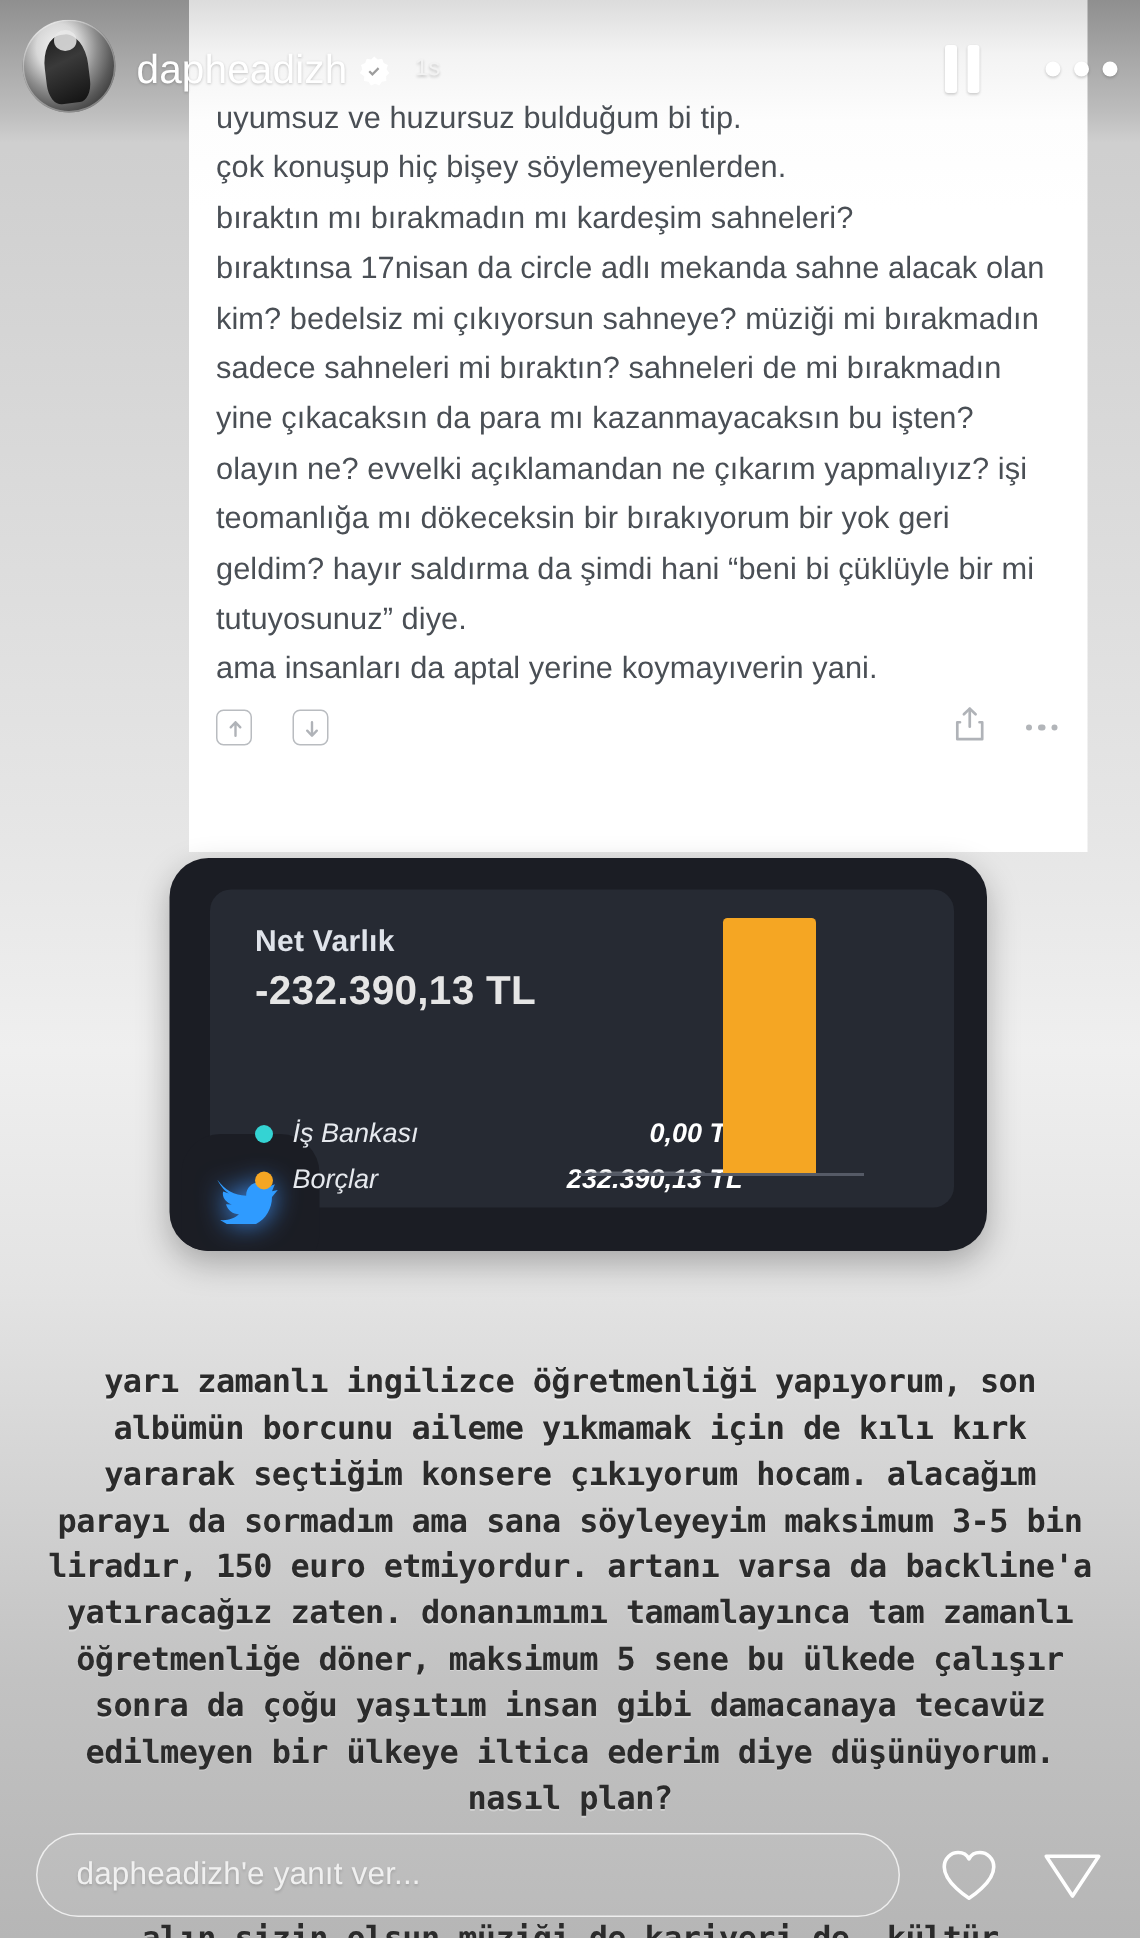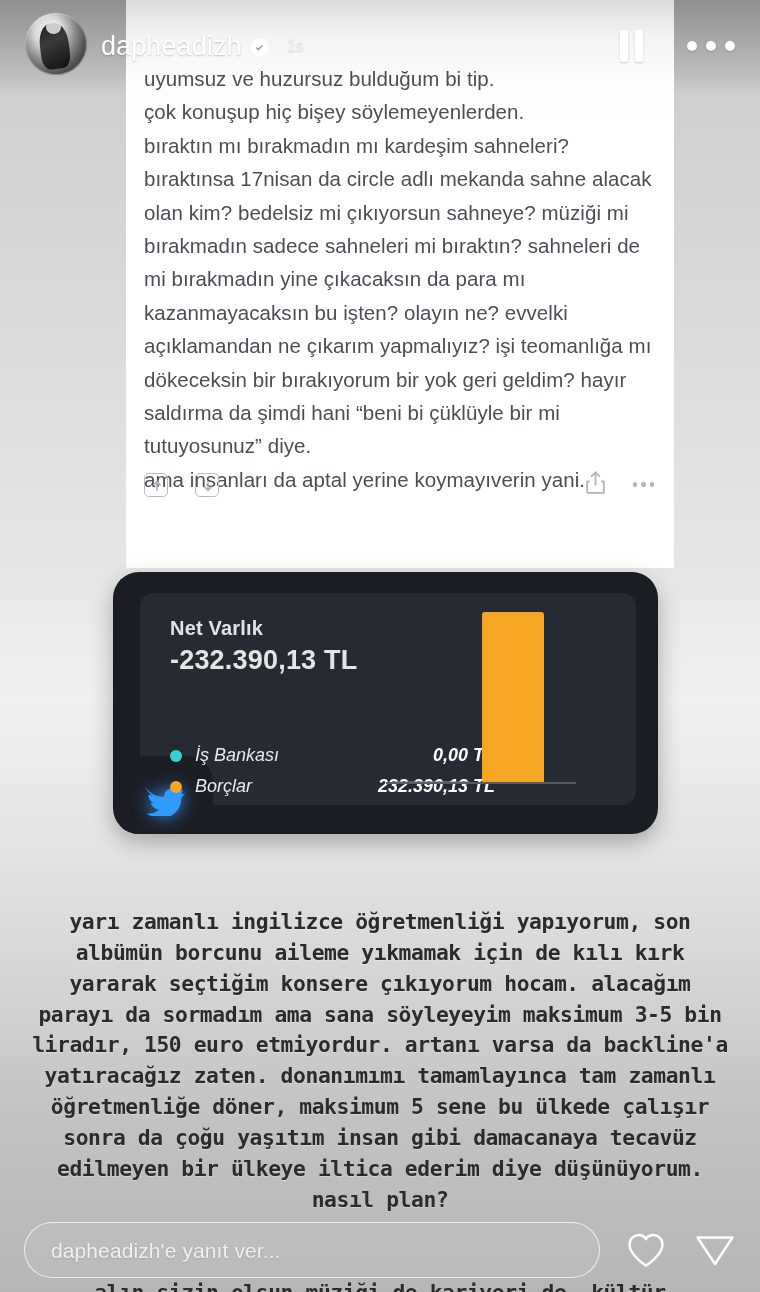--- a/index.html
+++ b/index.html
@@ -24,21 +24,21 @@
         #e3e3e3 860px,
         #d2d2d2 1000px,
         #c2c2c2 1120px,
         #b6b6b6 1292px);
     overflow:hidden;
   }
 
   
   #header{
     position:absolute; top:0; left:0; width:760px; height:92px;
-    display:flex; align-items:center; padding:0 25px; z-index:40;
+    display:flex; align-items:center; padding:0 15px; z-index:40;
   }
   #avatar{
     width:62px; height:62px; border-radius:50%;
     margin-top:-4px;
     background:
       radial-gradient(ellipse at 38% 30%, #f2f2f2 0%, #d8d8d8 26%, #8d8d8d 48%, #5a5a5a 66%, #2e2e2e 86%),
       #4a4a4a;
     box-shadow:0 0 0 1px rgba(255,255,255,.35) inset;
     position:relative; overflow:hidden; flex:0 0 auto;
   }
@@ -71,21 +71,21 @@
   #hdr-right{ margin-left:auto; display:flex; align-items:center; gap:44px; }
   #pause{ display:flex; gap:7px; }
   #pause i{ display:block; width:8px; height:32px; background:#fff; border-radius:2px;
             box-shadow:0 1px 2px rgba(0,0,0,.2); }
   #dots{ display:flex; gap:9px; }
   #dots i{ display:block; width:10px; height:10px; border-radius:50%; background:#fff;
            box-shadow:0 1px 2px rgba(0,0,0,.2); }
 
   
   #tweet{
-    position:absolute; left:126px; top:0; width:548px; height:568px;
+    position:absolute; left:126px; top:0; width:599px; height:568px;
     background:linear-gradient(180deg,#dcdcdc 0px,#f3f3f3 36px,#fdfdfd 80px,#fff 140px,#fff 100%);
     padding:62px 20px 0 18px;
     z-index:10;
   }
   #tweet-text{
     font-size:20.5px; line-height:33.4px; color:#4a4f55;
     letter-spacing:.05px; font-weight:400;
     white-space:pre-wrap; word-break:normal;
   }
   #tweet-actions{
@@ -181,21 +181,21 @@
   }
   #caption .para{ margin-bottom:0; }
 
   
   #replybar{
     position:absolute; left:0; bottom:0; width:760px; height:84px;
     display:flex; align-items:center; padding:0 24px; z-index:60;
   }
   #reply-input{
     flex:1 1 auto; height:56px; border:1.8px solid rgba(255,255,255,.75);
-    border-radius:30px; display:flex; align-items:flex-start; padding:16px 26px;
+    border-radius:30px; display:flex; align-items:center; padding:3px 26px;
     background:rgba(255,255,255,.06);
   }
   #reply-ph{ font-size:21px; color:#f0f0f0; letter-spacing:.1px;
              text-shadow:0 1px 2px rgba(0,0,0,.15); }
   #reply-icons{ display:flex; align-items:center; gap:28px; margin-left:26px; }
   #reply-icons svg{ display:block; }
 </style>
 </head>
 <body>
 

